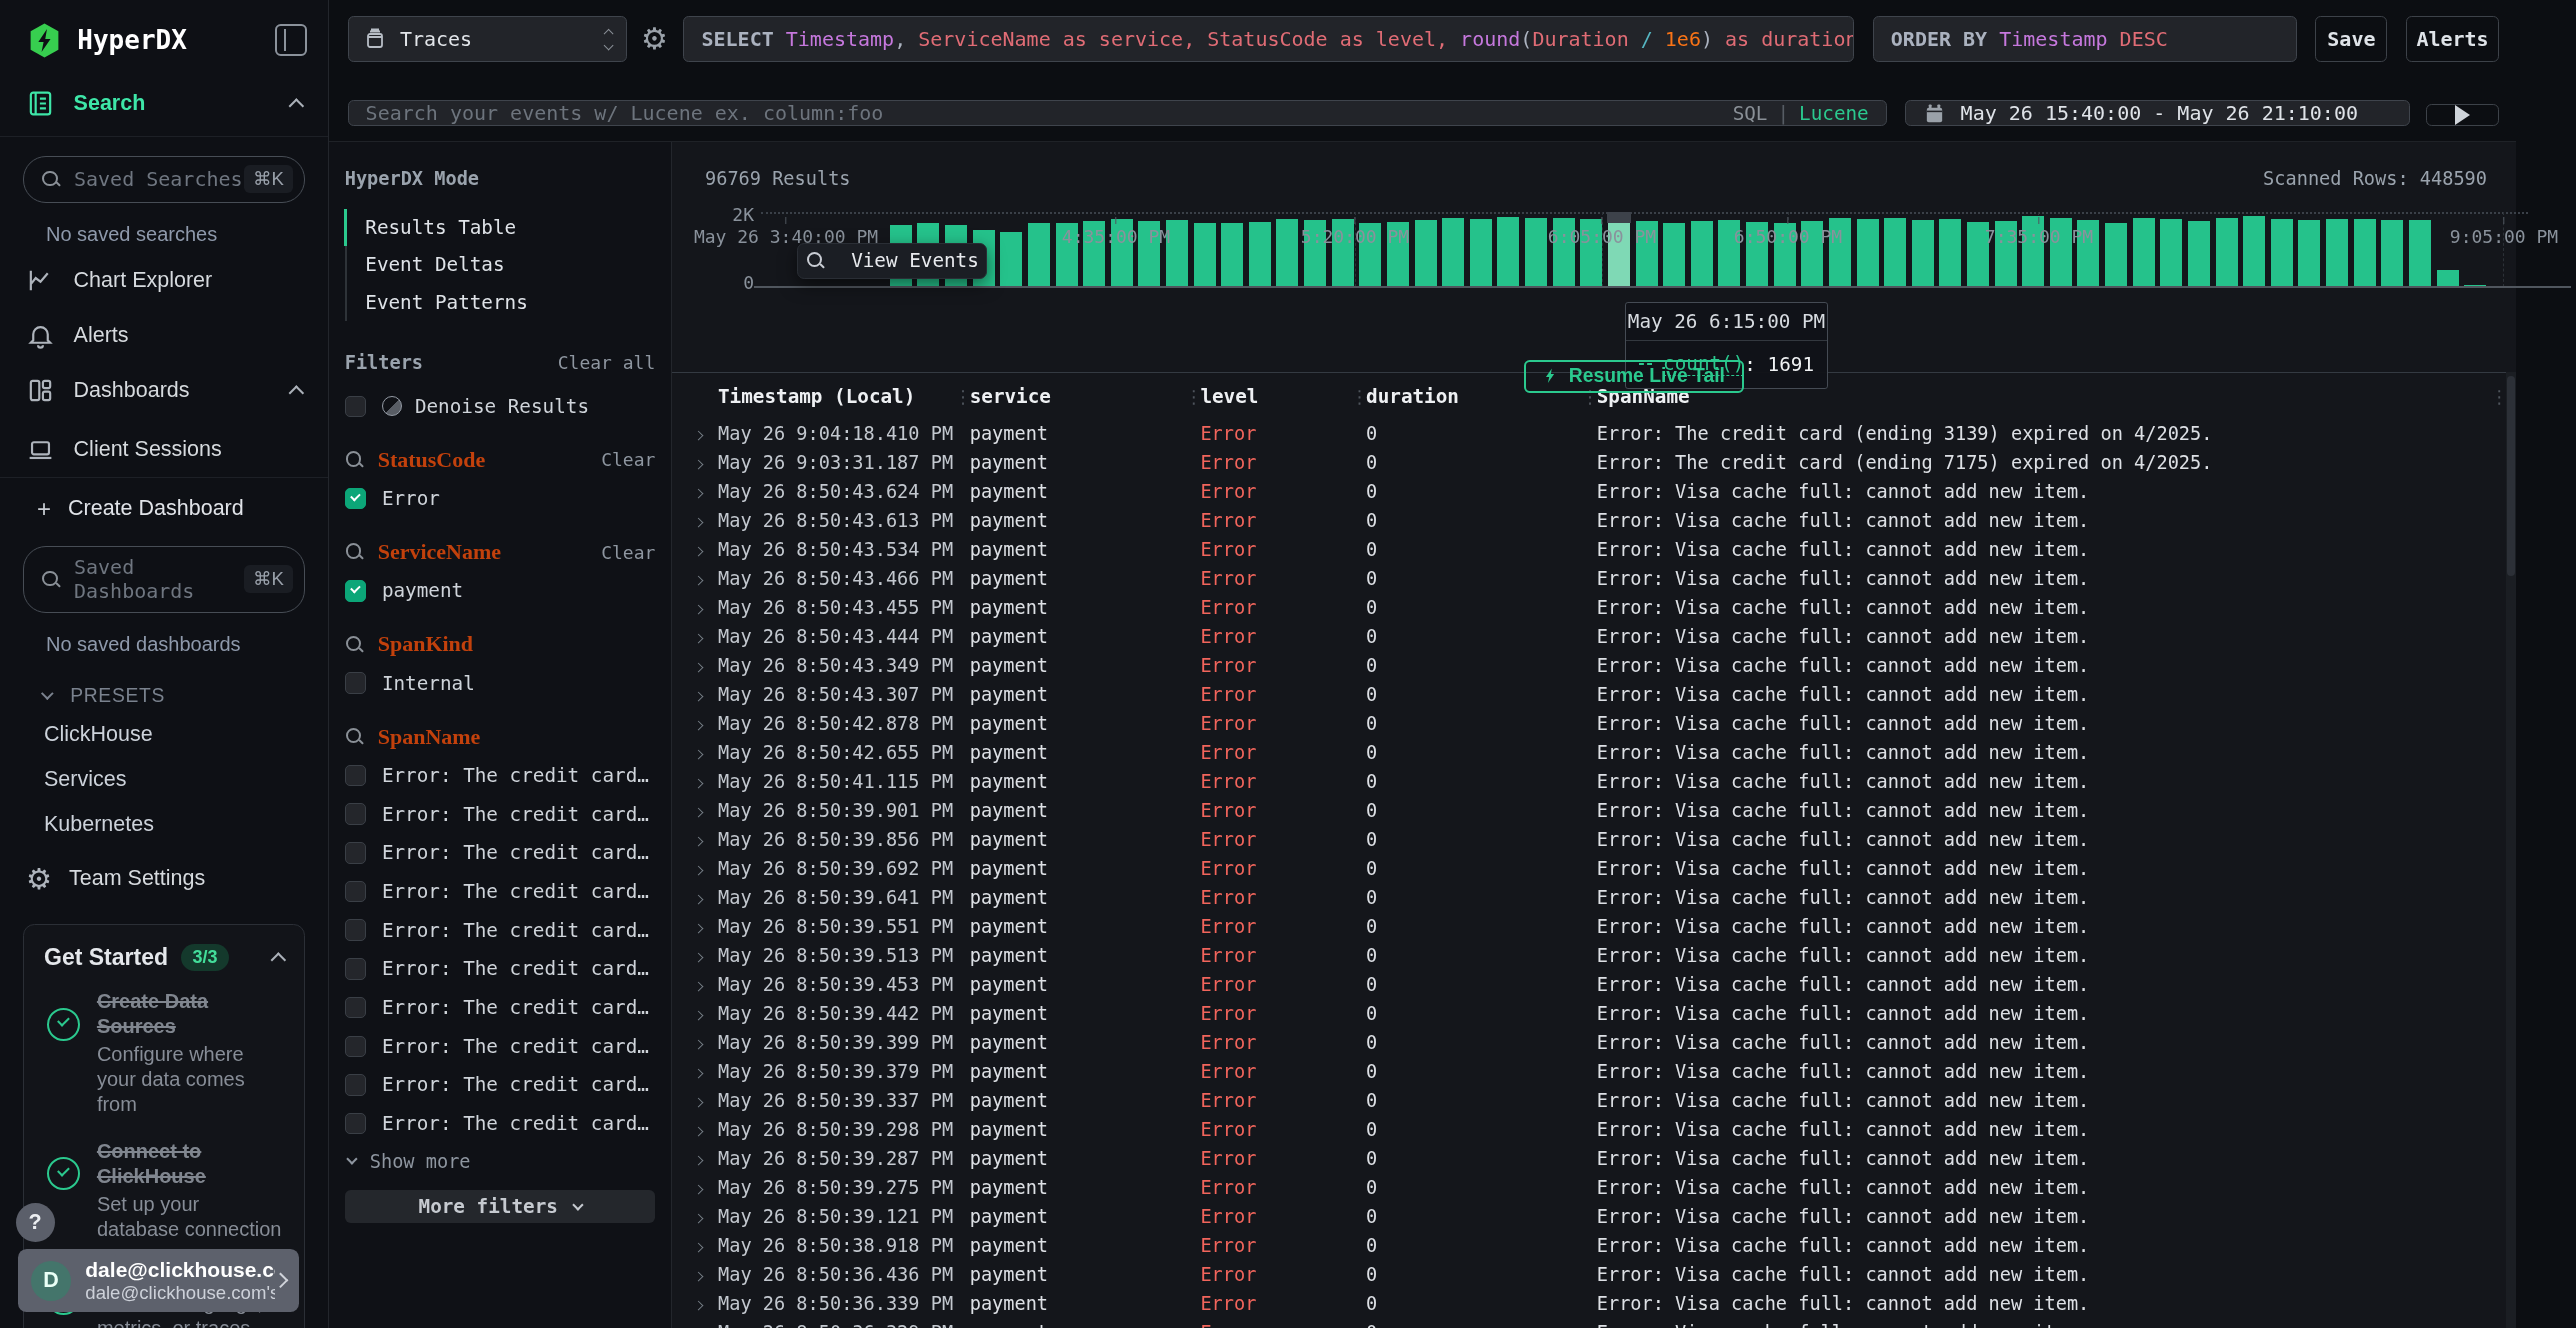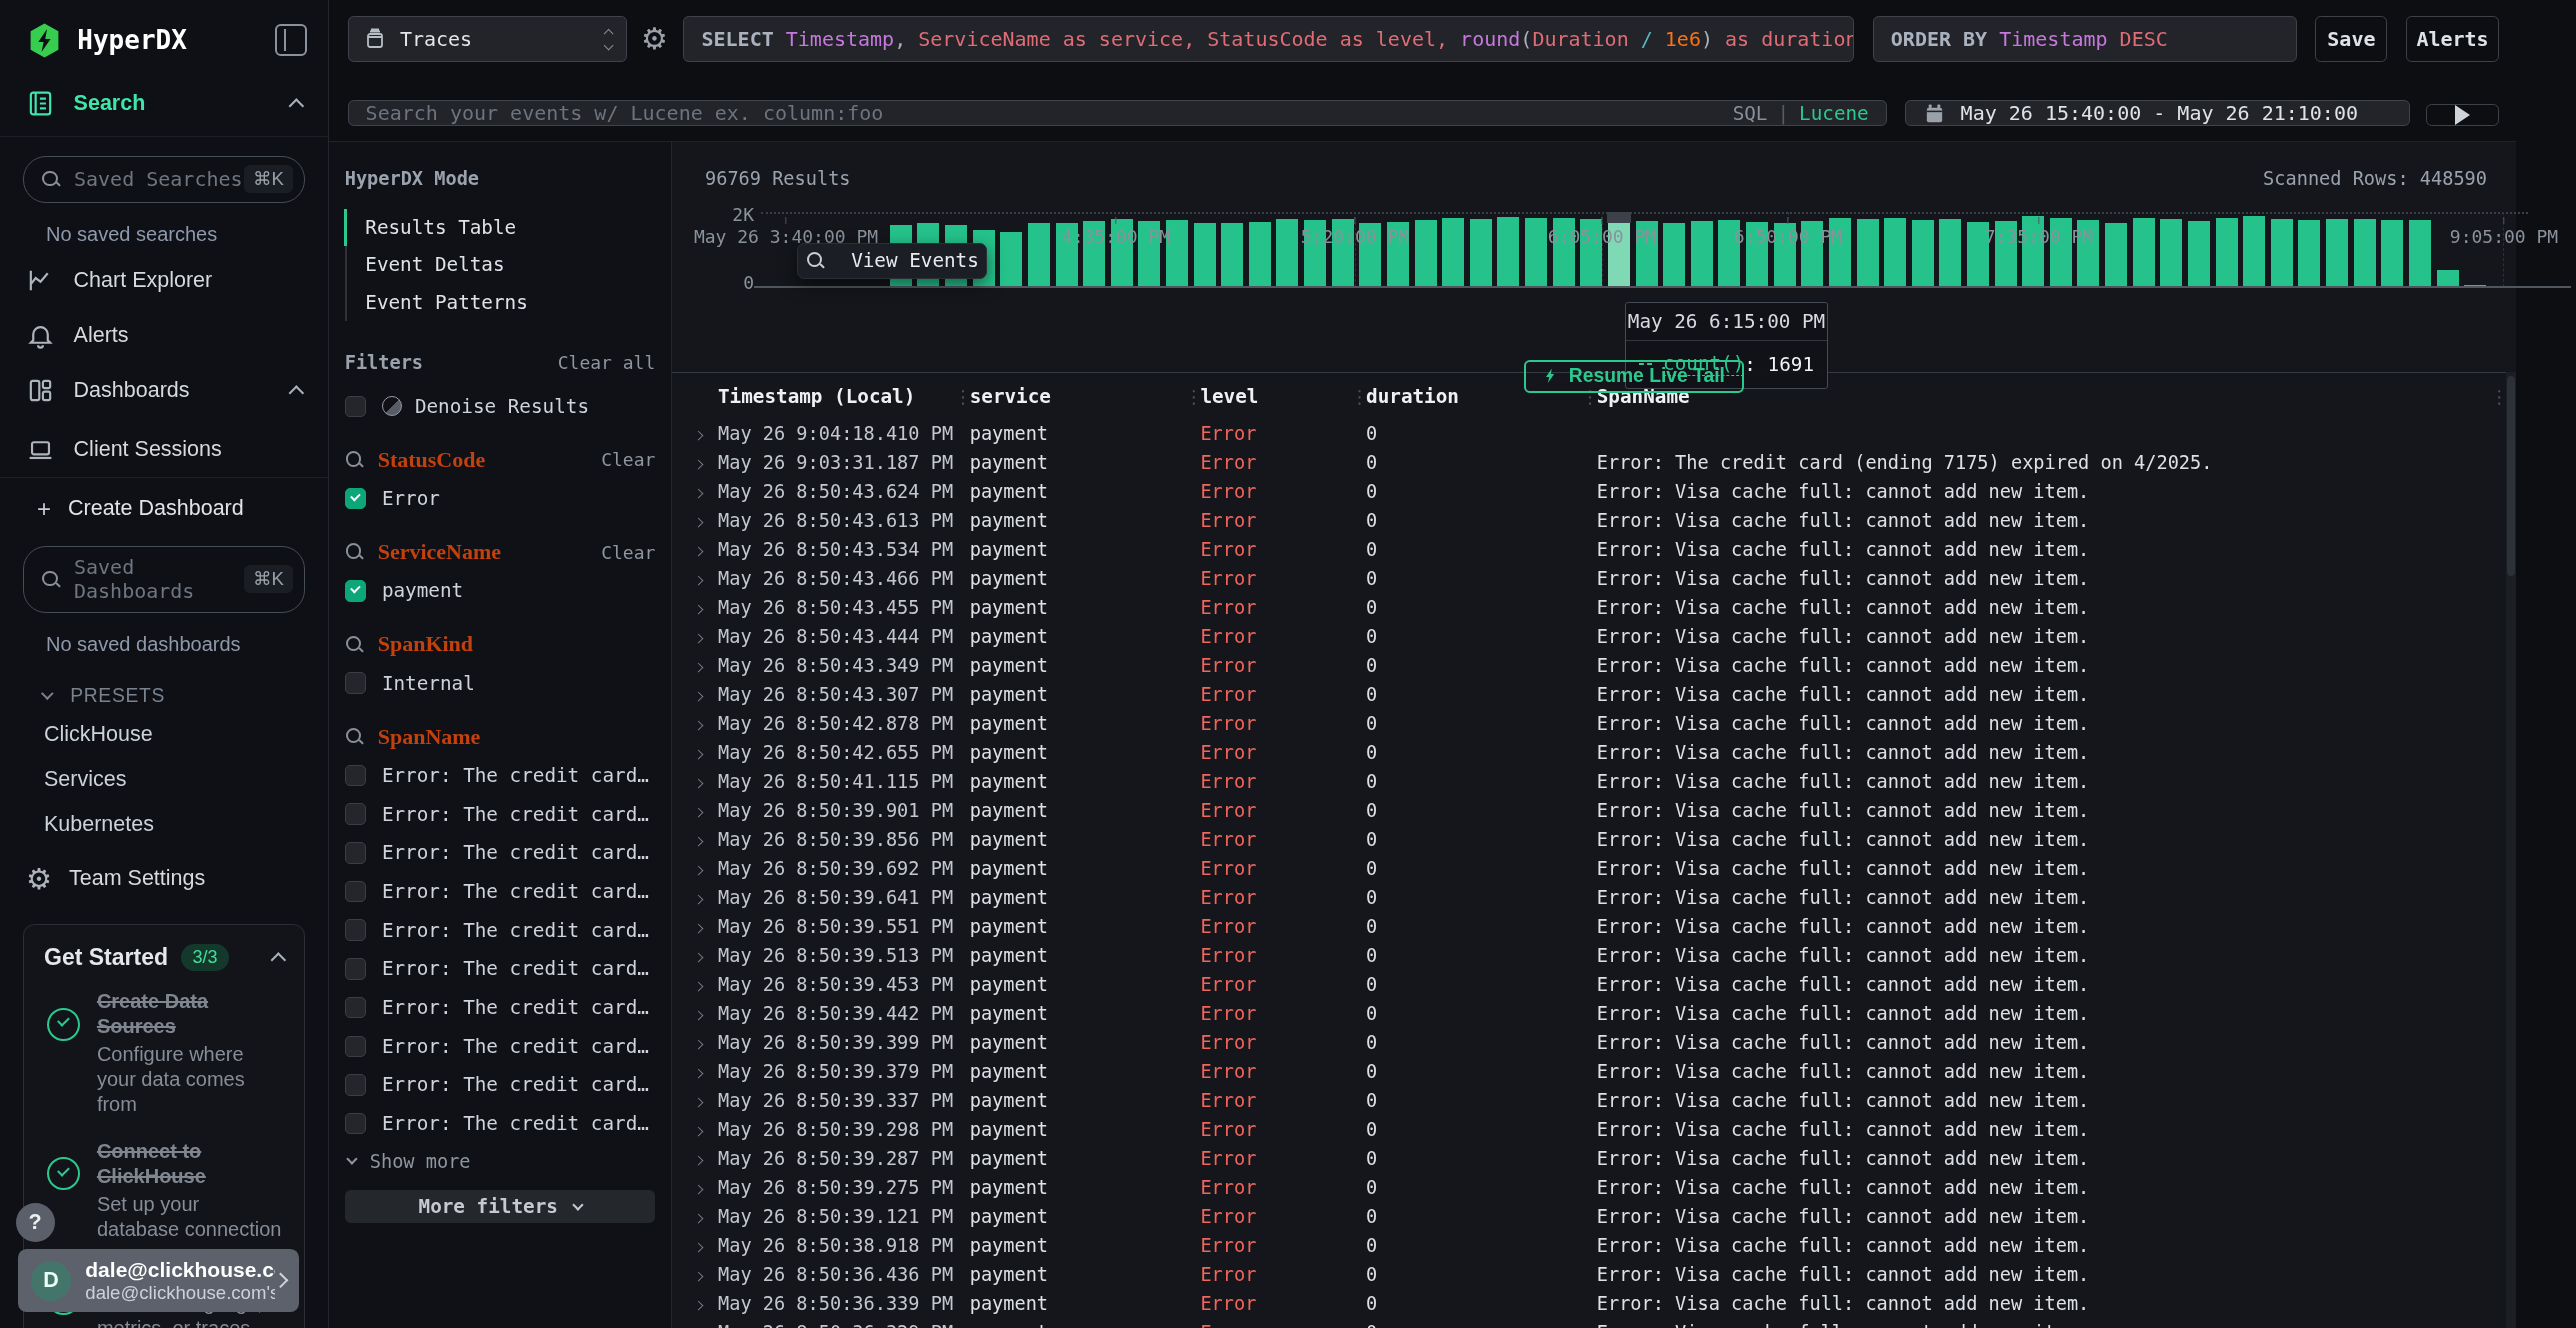--- a/index.html
+++ b/index.html
@@ -33,21 +33,21 @@
   .create-dash { display:flex; align-items:center; font-size:21.5px; color:#e0e3e8; padding:17px 26px 4.3px 37px; }
   .create-dash .plus { font-size:24px; margin-right:17px; color:#c9cdd4; }
   .presets-head { display:flex; align-items:center; color:#7a828e; font-size:19.3px; letter-spacing:0.7px; padding:21.5px 26px 5.7px 43px; }
   .presets-head .chev { width:8.6px; height:8.6px; margin-right:18.6px; border-color:#7a828e; }
   .preset-item { font-size:21.5px; color:#ccd2da; padding:10px 26px 10px 44px; }
   .team-settings { display:flex; align-items:center; font-size:21.5px; color:#d6dade; padding:14.3px 26px; margin-bottom:7.2px;}
   .team-settings .gear { font-size:29px; color:#aeb4bc; margin-right:17px; font-family:"DejaVu Sans", sans-serif; }
   .gs-card { margin:7.2px 23px 0 23px; border:1.4px solid #2b2f36; border-radius:11.4px; background:#121419; padding:18.6px 20px 14.3px 20px; }
   .gs-head { display:flex; align-items:center; margin-bottom:18.6px; }
   .gs-title { font-weight:bold; font-size:23px; color:#e4e7eb; margin-right:13px; }
-  .gs-badge { background:#14392c; color:#43dd9a; font-weight:normal; font-size:18px; border-radius:715px; padding:2.9px 11.4px;text-align:center; }
+  .gs-badge { background:#14392c; color:#43dd9a; font-weight:bold; font-size:18px; border-radius:715px; padding:2.9px 11.4px;text-align:center; }
   .gs-item { display:flex; margin-bottom:21.5px; }
   .gs-check { width:33px; height:33px; min-width:33px; border:2.1px solid #2bc98e; border-radius:50%; margin:18.6px 17px 0 2.9px; position:relative; }
   .gs-check::after { content:""; position:absolute; left:9.3px; top:7.2px; width:8.6px; height:5px; border-left:2.1px solid #2bc98e; border-bottom:2.1px solid #2bc98e; transform:rotate(-45deg); }
   .gs-item-title { font-weight:bold; font-size:20px; color:#80868f; text-decoration:line-through; line-height:1.25; }
   .gs-item-sub { font-size:20px; color:#878d97; line-height:1.25; margin-top:2.9px; }
   .help-fab { position:absolute; left:15.7px; bottom:86px; width:39px; height:39px; border-radius:50%; background:#5b5f6a;
               color:#eceef1; font-weight:bold; font-size:21.5px; display:flex; align-items:center; justify-content:center; z-index:3; }
   .user-chip { position:absolute; left:18px; right:29px; bottom:15.7px; background:#5d616c; border-radius:8.6px;
                display:flex; align-items:center; padding:8.6px 13px; z-index:2; }
   .avatar { width:40px; height:40px; border-radius:50%; background:#44756b; color:#eafff6; font-weight:bold; font-size:21.5px;
@@ -613,20 +613,21 @@
             <div class="trow">
               <span class="rchev"><span class="chev right"></span></span>
               <span class="col-ts c-ts">May 26 9:04:18.410 PM</span>
               <span class="handle" style="visibility:hidden">⋮</span>
               <span class="col-svc c-svc">payment</span>
               <span class="handle" style="visibility:hidden">⋮</span>
               <span class="col-lvl c-lvl">Error</span>
               <span class="handle" style="visibility:hidden">⋮</span>
               <span class="col-dur c-dur">0</span>
               <span class="handle" style="visibility:hidden">⋮</span>
+              <span class="col-span c-span">Error: The credit card (ending 3139) expired on 4/2025.</span>
             </div>
             <div class="trow">
               <span class="rchev"><span class="chev right"></span></span>
               <span class="col-ts c-ts">May 26 9:03:31.187 PM</span>
               <span class="handle" style="visibility:hidden">⋮</span>
               <span class="col-svc c-svc">payment</span>
               <span class="handle" style="visibility:hidden">⋮</span>
               <span class="col-lvl c-lvl">Error</span>
               <span class="handle" style="visibility:hidden">⋮</span>
               <span class="col-dur c-dur">0</span>

